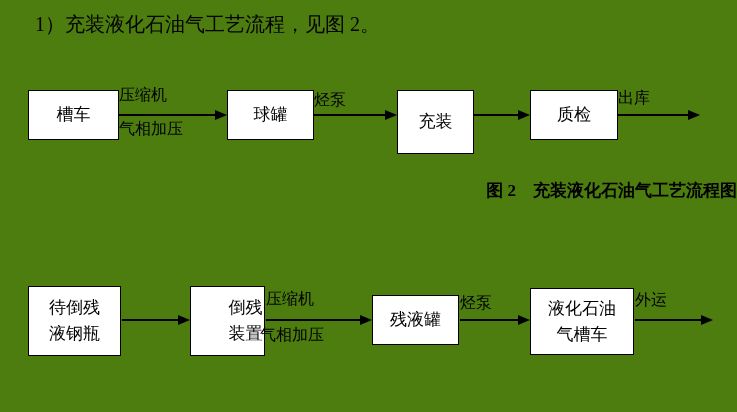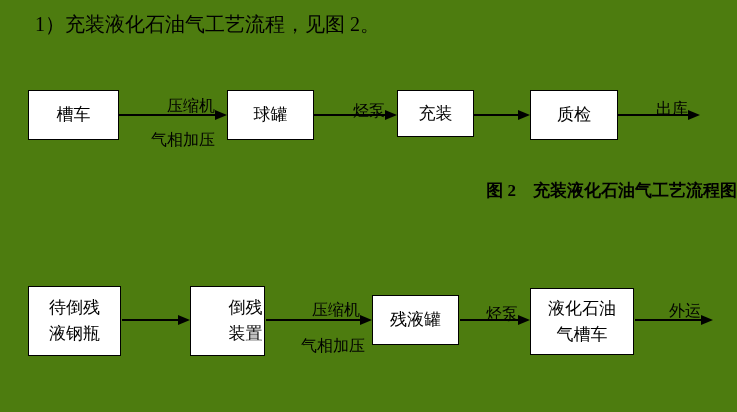--- a/index.html
+++ b/index.html
@@ -51,36 +51,35 @@
     width: 0;
     height: 0;
     border-top: 5px solid transparent;
     border-bottom: 5px solid transparent;
     border-left: 12px solid #000;
   }
   .edge-label {
     position: absolute;
     font-size: 16px;
     line-height: 18px;
-    text-align: right;
+    text-align: left;
     white-space: nowrap;
-    margin-top: 11px;
   }
 </style>
 </head>
 <body>
 
 <div class="page">
 
   <div class="para" style="left:35px; top:12px;">1）充装液化石油气工艺流程，见图 2。</div>
 
   <div>
     <div class="node" style="left:28px; top:90px; width:91px; height:50px;">槽车</div>
     <div class="node" style="left:227px; top:90px; width:87px; height:50px;">球罐</div>
-    <div class="node" style="left:397px; top:90px; width:77px; height:47px;">充装</div>
+    <div class="node" style="left:397px; top:90px; width:77px; height:64px;">充装</div>
     <div class="node" style="left:530px; top:90px; width:88px; height:50px;">质检</div>
 
     <div class="edge-line" style="left:119px; top:114px; width:96px;"></div>
     <div class="arrowhead" style="left:215px; top:110px;"></div>
     <div class="edge-label" style="left:119px; top:86px; width:96px;">压缩机</div>
     <div class="edge-label" style="left:119px; top:120px; width:96px;">气相加压</div>
 
     <div class="edge-line" style="left:314px; top:114px; width:71px;"></div>
     <div class="arrowhead" style="left:385px; top:110px;"></div>
     <div class="edge-label" style="left:314px; top:91px; width:71px;">烃泵</div>

